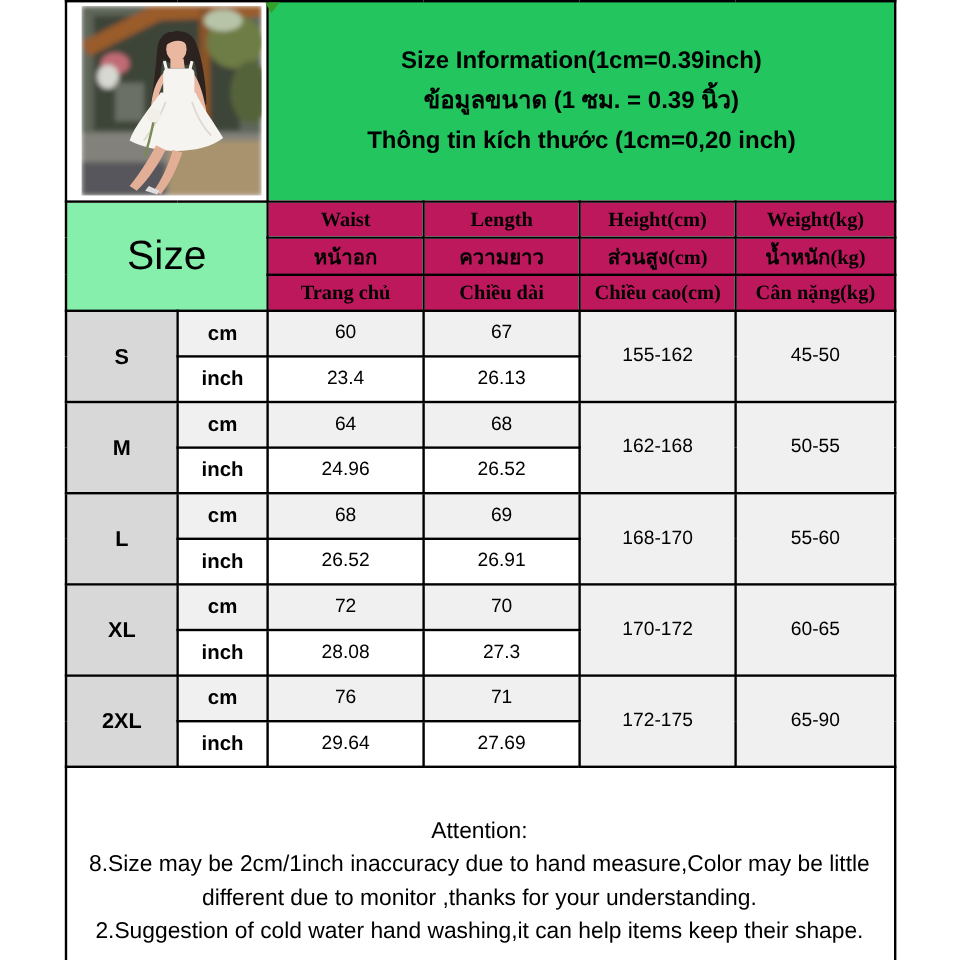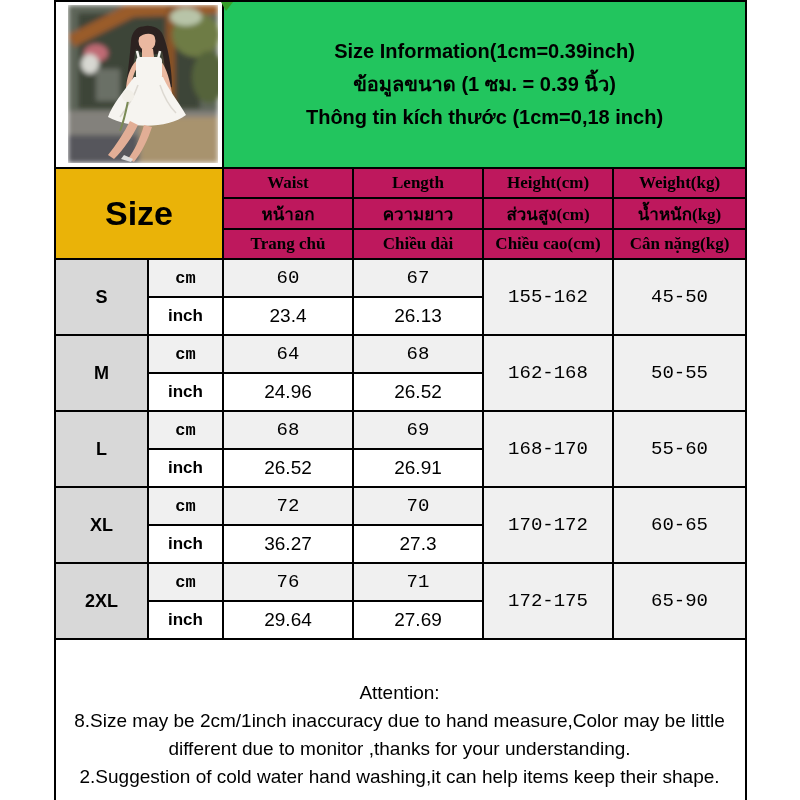--- a/index.html
+++ b/index.html
@@ -7,28 +7,28 @@
   #sheet{position:absolute;left:54px;top:0;width:691px;}
   table.size-table{border-collapse:collapse;table-layout:fixed;width:691px;}
   table.size-table td{border:2px solid #000;text-align:center;vertical-align:middle;
     overflow:hidden;}
   
   tr.photo-row{height:166px;}
   td.photo-cell{background:#ffffff;padding:3px 4px 4px 12px;vertical-align:middle;}
   td.title-cell{background:#22c55e;font-weight:bold;font-size:20px;line-height:33px;}
   
   tr.hdr-row{height:30px;}
-  td.size-cell{background:#eab308;font-weight:bold;font-size:34px;}
+  td.size-cell{background:#86efac;font-weight:normal;font-size:34px;}
   td.hdr{background:#be185d;font-weight:bold;font-size:17px;font-family:Liberation Serif, serif;}
   
   tr.data-row{height:38px;}
   td.size-label{background:#d8d8d8;font-weight:bold;font-size:18px;}
   td.unit{font-weight:bold;font-size:17px;}
-  td.val,td.merged{font-size:19px;font-weight:normal;}
-  .g{background:#f0f0f0;font-family:Liberation Mono, monospace;}
+  td.val,td.merged{font-size:16px;font-weight:normal;}
+  .g{background:#f0f0f0;}
   .w{background:#ffffff;}
   
   td.att-cell{height:148px;background:#ffffff;text-align:left;vertical-align:top;
     padding:21px 10px 0 8px;font-size:19px;line-height:28px;}
   .att-line{margin:0;}
   
   #corner-marker{position:absolute;left:167px;top:2px;width:0;height:0;
     border-top:9px solid #35a02a;border-left:5px solid transparent;
     border-right:7px solid transparent;}
   svg{display:block;}
@@ -87,21 +87,21 @@
             <path d="M76,120 C72,134 66,146 60,154 L66,157 C74,147 80,134 84,122 Z" fill="#e2ae96"></path>
             <path d="M60,96 C58,106 56,116 52,126" stroke="#7a8a55" stroke-width="2" fill="none"></path>
             <circle cx="60" cy="91" r="6" fill="#f2efe8"></circle>
             <path d="M56,150 l9,4 l-2,3 l-10,-3 z" fill="#dedede"></path>
           </g>
         </svg>
       </td>
       <td class="title-cell" colspan="4">
         <div>Size Information(1cm=0.39inch)</div>
         <div>ข้อมูลขนาด (1 ซม. = 0.39 นิ้ว)</div>
-        <div>Thông tin kích thước (1cm=0,18 inch)</div>
+        <div>Thông tin kích thước (1cm=0,20 inch)</div>
       </td>
     </tr>
 
     <tr class="hdr-row">
       <td class="size-cell" colspan="2" rowspan="3">Size</td>
       <td class="hdr">Waist</td>
       <td class="hdr">Length</td>
       <td class="hdr">Height(cm)</td>
       <td class="hdr">Weight(kg)</td>
     </tr>
@@ -163,21 +163,21 @@
     <tr class="data-row">
       <td class="size-label" rowspan="2">XL</td>
       <td class="unit g">cm</td>
       <td class="val g">72</td>
       <td class="val g">70</td>
       <td class="merged g" rowspan="2">170-172</td>
       <td class="merged g" rowspan="2">60-65</td>
     </tr>
     <tr class="data-row">
       <td class="unit w">inch</td>
-      <td class="val w">36.27</td>
+      <td class="val w">28.08</td>
       <td class="val w">27.3</td>
     </tr>
 
     <tr class="data-row">
       <td class="size-label" rowspan="2">2XL</td>
       <td class="unit g">cm</td>
       <td class="val g">76</td>
       <td class="val g">71</td>
       <td class="merged g" rowspan="2">172-175</td>
       <td class="merged g" rowspan="2">65-90</td>

